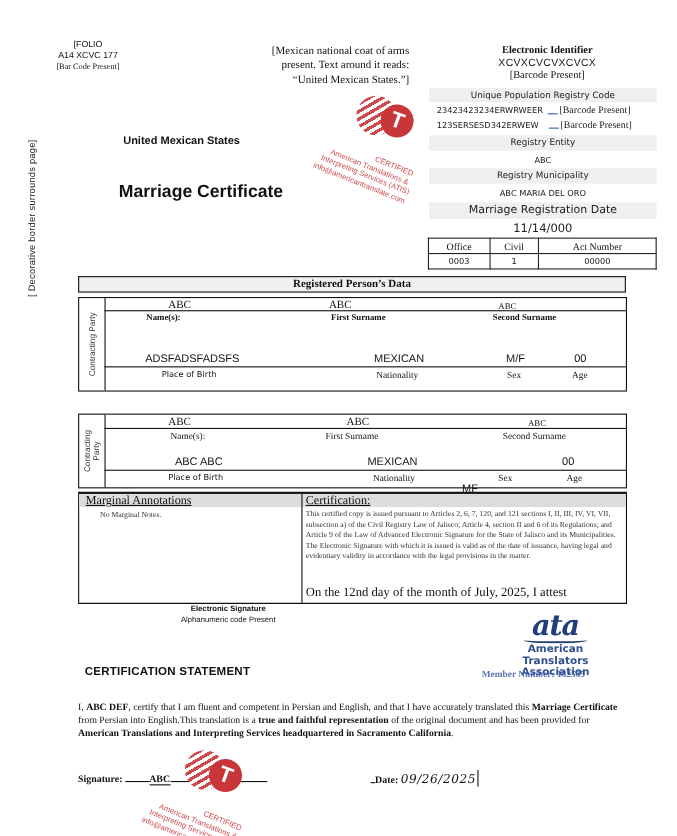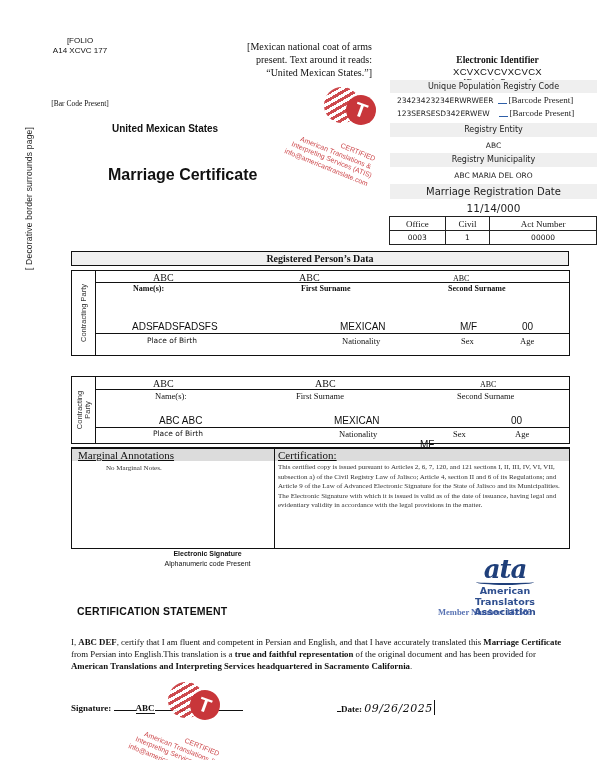--- a/index.html
+++ b/index.html
@@ -3,34 +3,34 @@
 <meta charset="utf-8">
 <style>
   html, body { margin: 0; padding: 0; background: #ffffff; }
   body { width: 615px; height: 760px; position: relative; overflow: hidden; font-family: "Liberation Sans", sans-serif; color: #111; }
   .abs { position: absolute; }
   .serif { font-family: "Liberation Serif", serif; }
   .dv { font-family: "DejaVu Sans", sans-serif; }
 
   
   #folio { left: 40px; top: 36px; width: 80px; text-align: center; font-size: 8px; line-height: 10px; }
-  #folio .bc { font-family: "Liberation Serif", serif; font-size: 7.5px; margin-top: 43px; }
+  #folio .bc { font-family: "Liberation Serif", serif; font-size: 7.5px; }
 
   
   #coat { left: 222px; top: 40px; width: 150px; text-align: right; font-family: "Liberation Serif", serif; font-size: 10px; line-height: 13px; }
 
   
   #side { left: 24px; top: 270px; transform-origin: left top; transform: rotate(-90deg); font-size: 8.5px; white-space: nowrap; color: #222; letter-spacing: 0.2px; }
 
   
   #title1 { left: 112px; top: 123px; font-size: 10px; font-weight: bold; }
   #title2 { left: 108px; top: 166px; font-size: 16px; font-weight: bold; }
 
   
-  #ei { left: 425px; top: 54px; width: 145px; text-align: center; }
+  #ei { left: 425px; top: 40px; width: 145px; text-align: center; }
   #ei .h { font-family: "Liberation Serif", serif; font-weight: bold; font-size: 9.5px; line-height: 12px; }
   #ei .v { font-size: 9.5px; line-height: 11px; letter-spacing: 0.3px; }
   #ei .b { font-family: "Liberation Serif", serif; font-size: 9.5px; line-height: 12px; }
 
   .shade { position: absolute; left: 390px; width: 207px; background: #efefef; text-align: center; font-family: "DejaVu Sans", sans-serif; font-size: 8px; color: #222; }
   .plain { position: absolute; left: 390px; width: 207px; text-align: center; font-family: "DejaVu Sans", sans-serif; font-size: 7.5px; color: #222; }
   .code-line { position: absolute; left: 397px; font-family: "DejaVu Sans", sans-serif; font-size: 7.5px; color: #222; white-space: nowrap; }
   .code-line .bc { font-family: "Liberation Serif", serif; font-size: 9px; }
   .code-line .mark { display: inline-block; width: 9px; height: 1px; border-bottom: 1px solid #2e5fa8; margin: 0 2px 0 4px; vertical-align: -1px; }
 
@@ -54,21 +54,21 @@
 
   #p1 { top: 270px; height: 84px; }
   #p2 { top: 376px; height: 66px; }
 
   
   #ann { left: 71px; top: 447px; width: 497px; height: 99px; border: 1px solid #111; border-top: 2px solid #111; }
   #ann .hdr { position: absolute; left: 0; right: 0; top: 0; height: 12px; background: #dcdcdc; }
   #ann .div { position: absolute; left: 202px; top: 0; bottom: 0; border-left: 1px solid #111; }
   #ann .mh { position: absolute; left: 6px; top: 0px; font-family: "Liberation Serif", serif; font-size: 11px; line-height: 13px; text-decoration: underline; }
   #ann .ch { position: absolute; left: 206px; top: 0px; font-family: Liberation Serif, serif; font-size: 11px; line-height: 13px; text-decoration: underline; }
-  #ann .mn { position: absolute; left: 21px; top: 15px; font-family: "Liberation Serif", serif; font-size: 7px; color: #333; padding-left: 13px; }
+  #ann .mn { position: absolute; left: 6px; top: 15px; font-family: "Liberation Serif", serif; font-size: 7px; color: #333; padding-left: 13px; }
   #ann .cb { position: absolute; left: 206px; top: 14px; width: 288px; font-family: "Liberation Serif", serif; font-size: 7px; line-height: 9.6px; color: #333; }
   #ann .att { position: absolute; left: 206px; top: 84px; font-family: "Liberation Serif", serif; font-size: 11.5px; white-space: nowrap; }
 
   #esig { left: 150px; top: 549px; width: 115px; text-align: center; font-size: 7px; line-height: 10px; }
   #esig .h { font-weight: bold; }
 
   
   #ata { left: 470px; top: 557px; width: 70px; text-align: center; color: #1f3f7a; }
   #ata .logo { font-family: "DejaVu Serif", serif; font-style: italic; font-weight: bold; font-size: 26px; line-height: 24px; letter-spacing: -1px; }
   #ata .swoosh { width: 58px; height: 4px; margin: -2px auto 1px; border-bottom: 2px solid #1f3f7a; border-radius: 0 0 50% 50%; }
@@ -203,20 +203,21 @@
   <div class="t serif" style="left:443px;top:52px;font-size:8.5px;">Age</div>
 </div>
 
 <div id="ann" class="abs">
   <div class="hdr"></div>
   <div class="div"></div>
   <div class="mh">Marginal Annotations</div>
   <div class="ch">Certification:</div>
   <div class="mn">No Marginal Notes.</div>
   <div class="cb">This certified copy is issued pursuant to Articles 2, 6, 7, 120, and 121 sections I, II, III, IV, VI, VII, subsection a) of the Civil Registry Law of Jalisco; Article 4, section II and 6 of its Regulations; and Article 9 of the Law of Advanced Electronic Signature for the State of Jalisco and its Municipalities. The Electronic Signature with which it is issued is valid as of the date of issuance, having legal and evidentiary validity in accordance with the legal provisions in the matter.</div>
+  <div class="att">On the 12nd day of the month of July, 2025, I attest</div>
 </div>
 
 <div id="esig" class="abs">
   <div class="h">Electronic Signature</div>
   <div>Alphanumeric code Present</div>
 </div>
 
 <div id="ata" class="abs">
   <div class="logo">ata</div>
   <div class="swoosh"></div>

